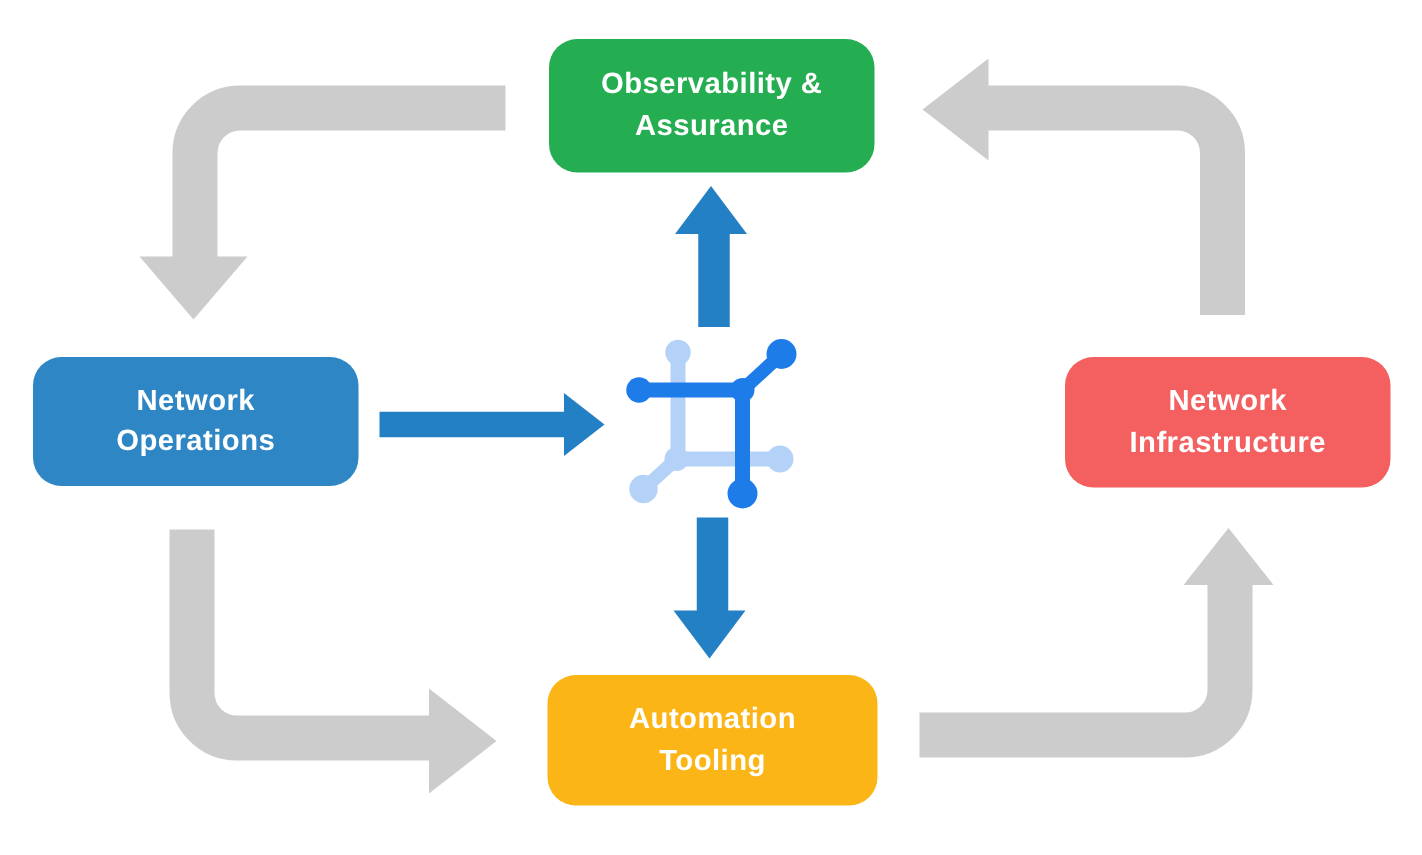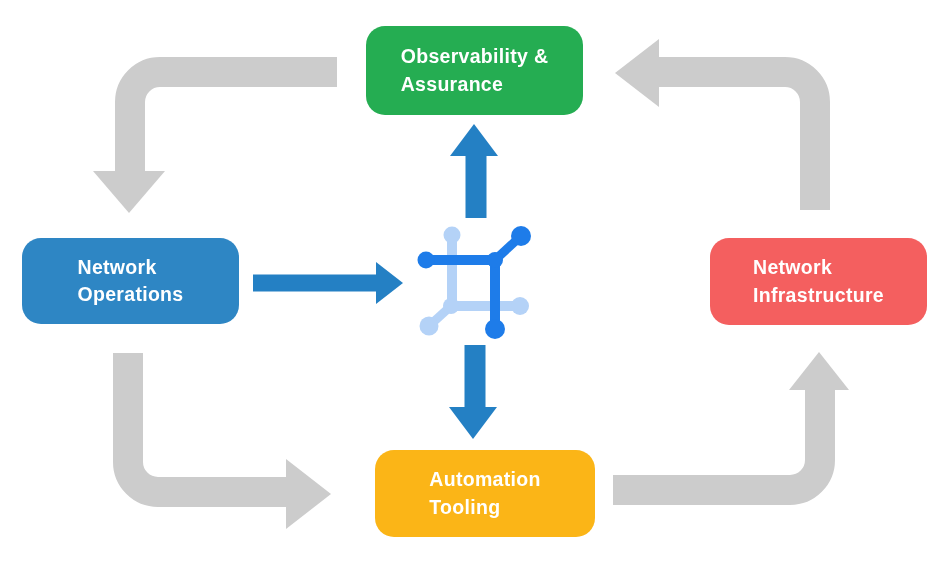--- a/index.html
+++ b/index.html
@@ -19,33 +19,34 @@
     position: absolute;
     left: 0;
     top: 0;
   }
   .node {
     position: absolute;
     border-radius: 19px;
     display: flex;
     align-items: center;
     justify-content: center;
+    text-align: center;
     color: #ffffff;
     font-size: 19.5px;
     font-weight: bold;
     letter-spacing: 0.3px;
     line-height: 1.4;
   }
   .node .label {
     white-space: pre-line;
   }
   .node-observability   { left: 366px; top: 26px;  width: 217px; height: 89px; }
   .node-operations      { left: 22px;  top: 238px; width: 217px; height: 86px; }
   .node-infrastructure  { left: 710px; top: 238px; width: 217px; height: 87px; }
-  .node-automation      { left: 375px; top: 450px; width: 220px; height: 87px; }
+  .node-automation      { left: 365px; top: 450px; width: 220px; height: 87px; }
 </style>
 </head>
 <body>
 
 <div class="canvas" style="background-color: rgb(255, 255, 255);">
 
   <svg class="layer" width="948" height="570" viewBox="0 0 948 570">
 
     <g style="color: rgb(204, 204, 204);">
       <path d="M337,72 L160,72 A30,30 0 0 0 130,102 L130,173" fill="none" stroke="currentColor" stroke-width="30"></path>

